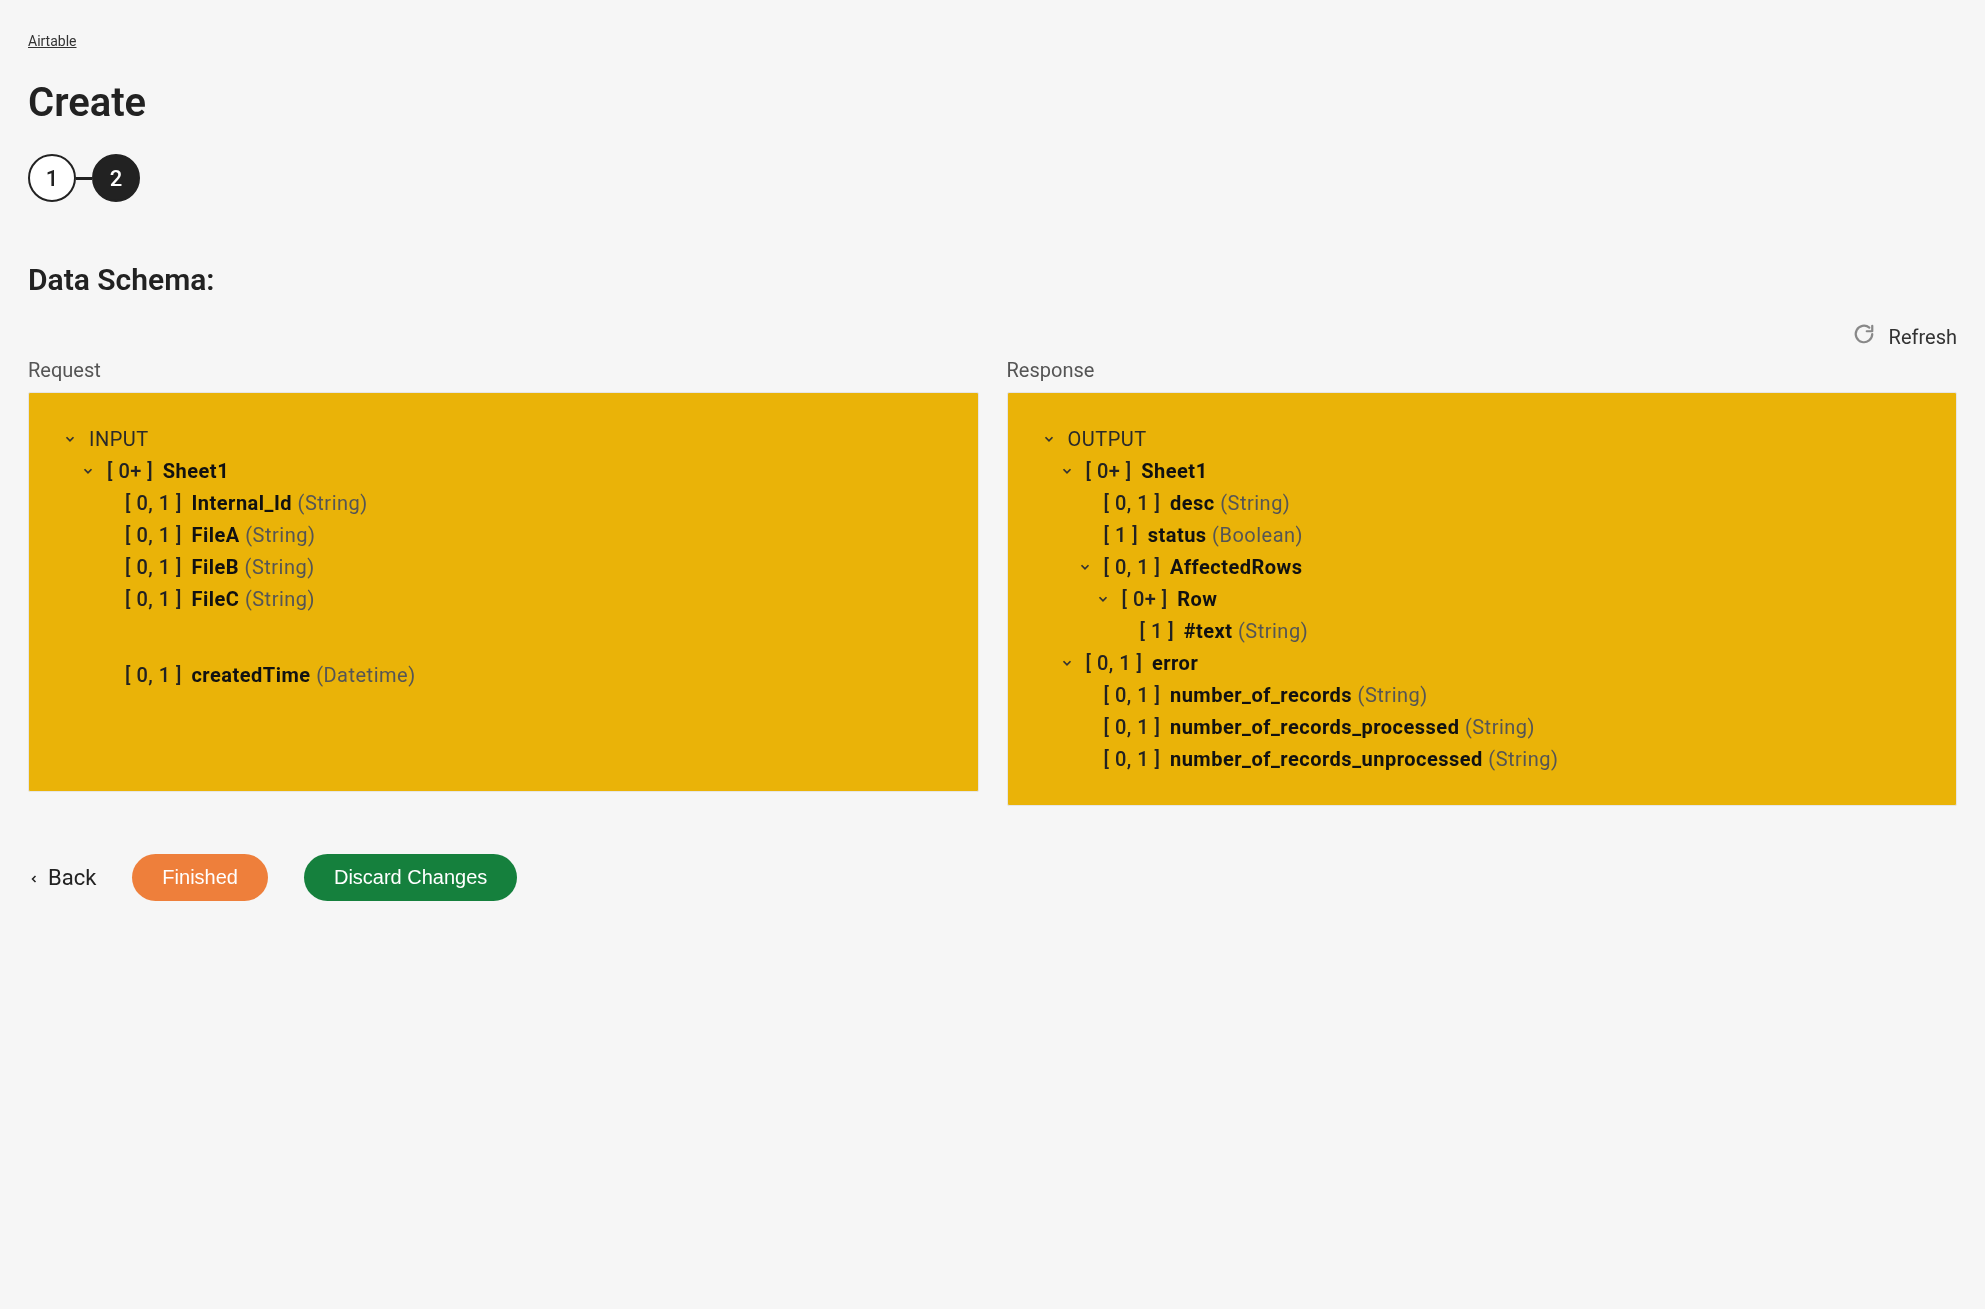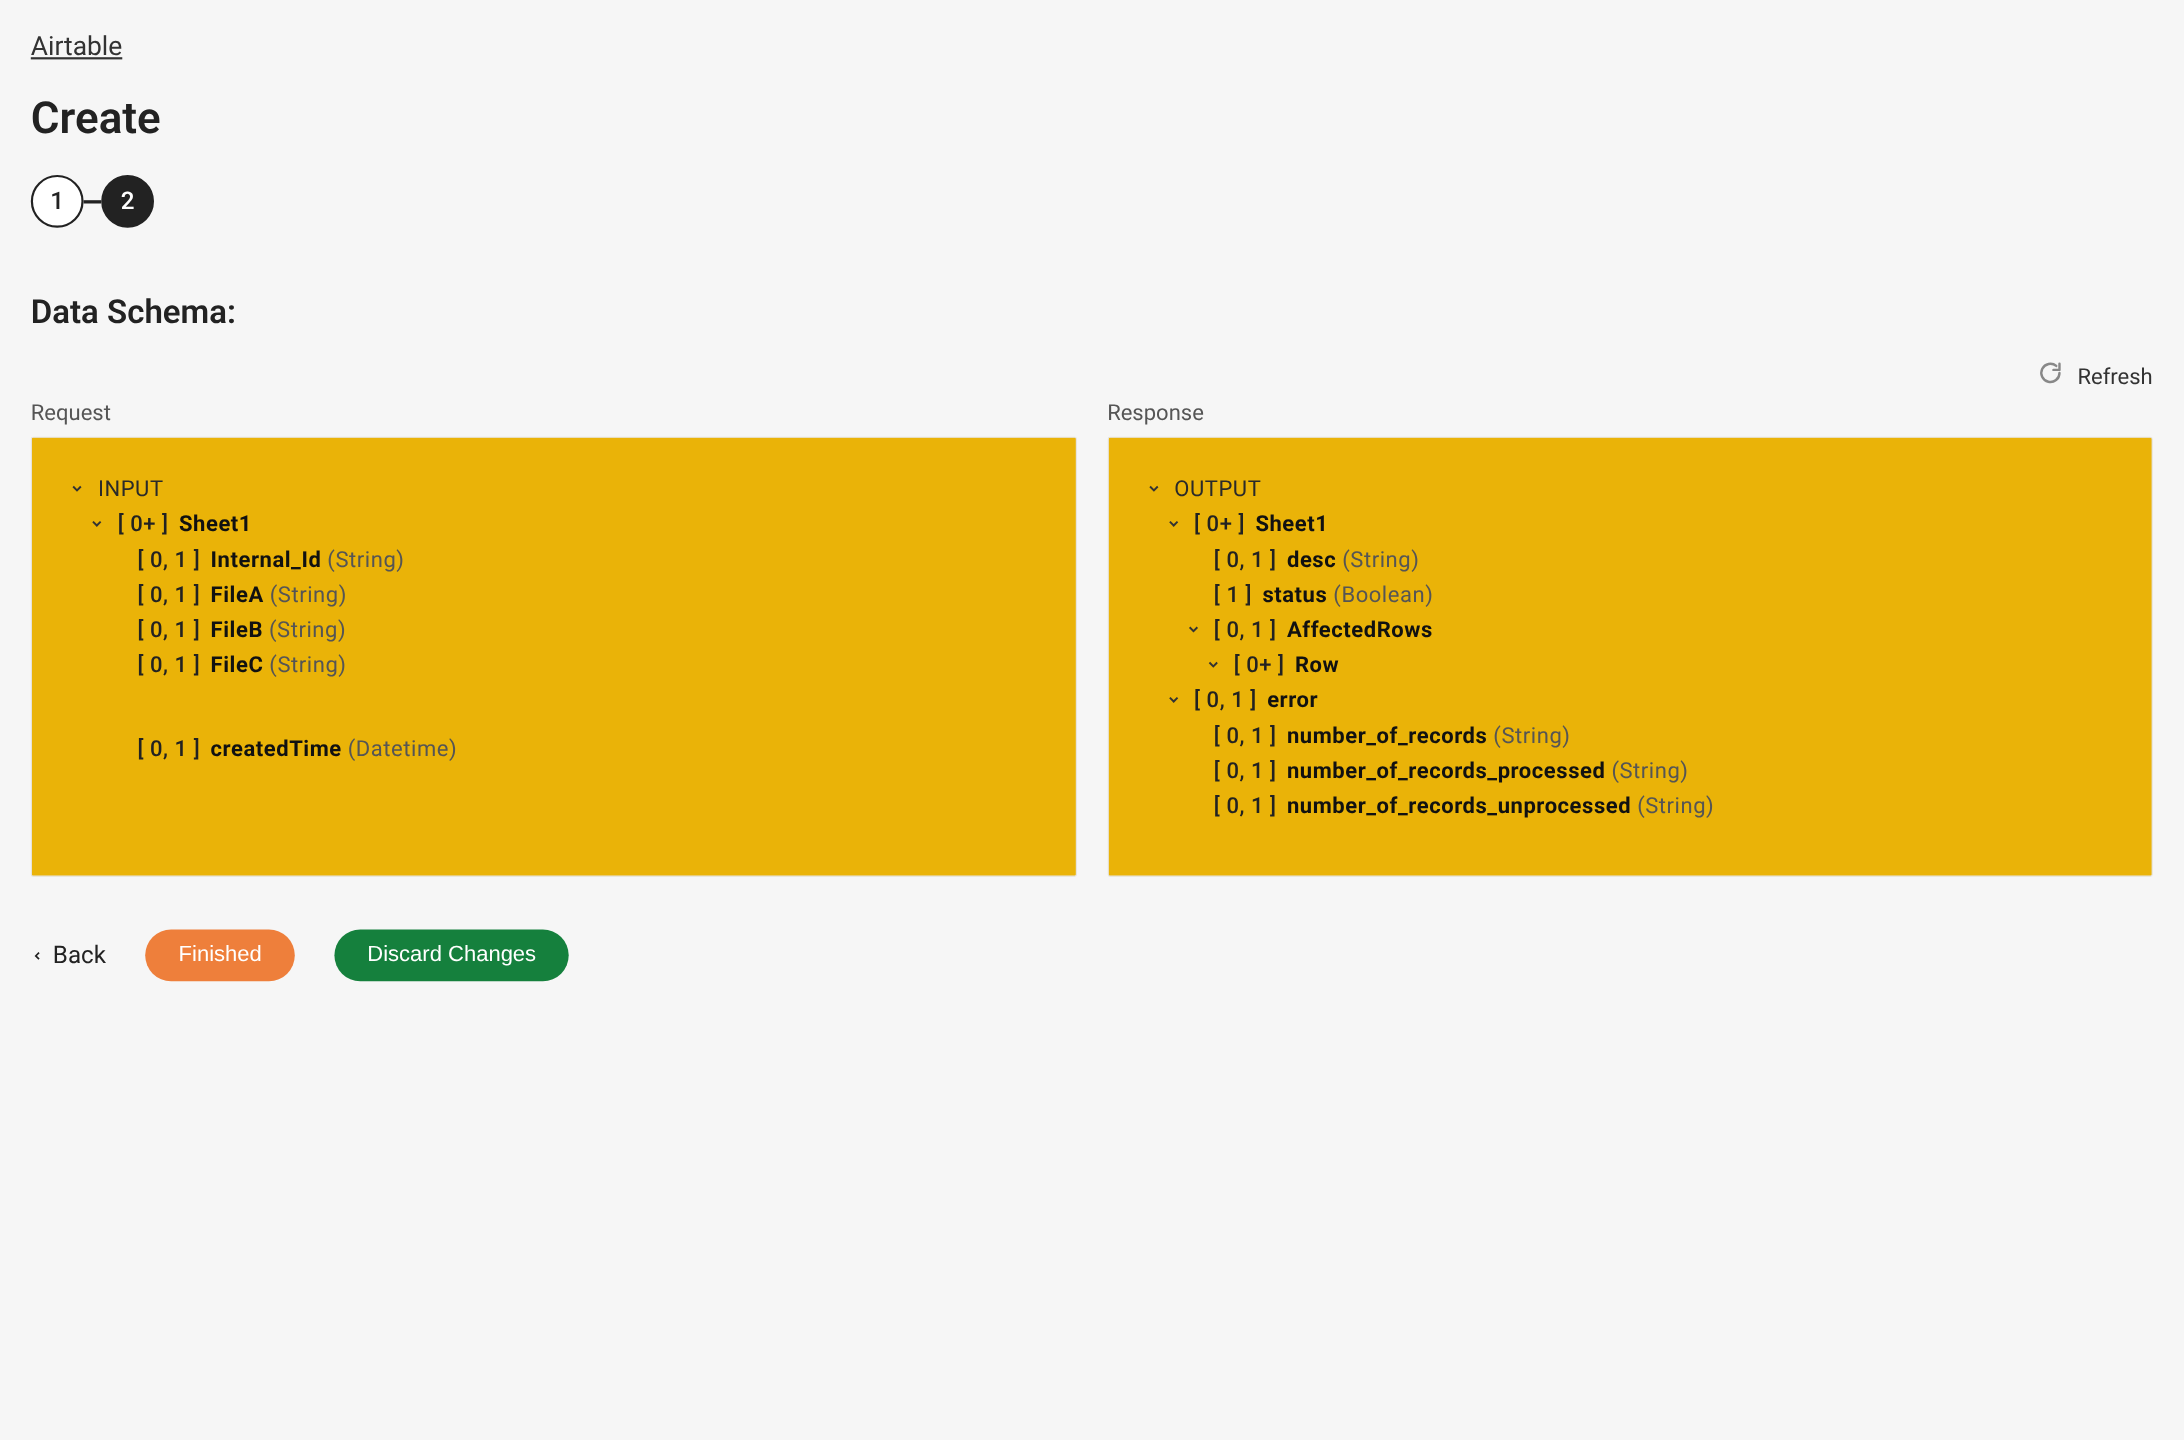--- a/index.html
+++ b/index.html
@@ -3,21 +3,21 @@
 <meta charset="utf-8">
 <style>
   * { box-sizing: border-box; margin: 0; padding: 0; }
   body {
     font-family: -apple-system, BlinkMacSystemFont, "Segoe UI", Roboto, "Helvetica Neue", Arial, sans-serif;
     background: #f6f6f6;
     color: #2a2a2a;
     padding: 28px;
     font-size: 19px;
   }
-  a.breadcrumb { color: #333; text-decoration: underline; font-size: 24px; }
+  a.breadcrumb { color: #333; text-decoration: underline; font-size: 14px; }
   h1.page-title { font-size: 40px; font-weight: 600; margin-top: 28px; color: #222; }
   .stepper { display: flex; align-items: center; margin-top: 28px; }
   .step-circle {
     width: 48px; height: 48px; border-radius: 50%;
     border: 2.5px solid #222;
     display: flex; align-items: center; justify-content: center;
     font-size: 22px; font-weight: 500; background: #fff; color: #222;
     cursor: pointer;
   }
   .step-circle.active { background: #222; color: #fff; border-color: #222; }
@@ -161,20 +161,24 @@
             <span class="node-label"><span class="cardinality">[ 0, 1 ]</span> <span class="field-name">AffectedRows</span></span>
           </div>
           <div class="tree-row" style="padding-left: 54px;">
             <span class="chevron">
               <svg width="14" height="14" viewBox="0 0 24 24" fill="none" stroke="#333" stroke-width="3">
                 <polyline points="6 9 12 15 18 9"></polyline>
               </svg>
             </span>
             <span class="node-label"><span class="cardinality">[ 0+ ]</span> <span class="field-name">Row</span></span>
           </div>
+          <div class="tree-row" style="padding-left: 72px;">
+            <span class="chevron-placeholder"></span>
+            <span class="node-label"><span class="cardinality">[ 1 ]</span> <span class="field-name">#text</span> <span class="field-type">(String)</span></span>
+          </div>
           <div class="tree-row" style="padding-left: 18px;">
             <span class="chevron">
               <svg width="14" height="14" viewBox="0 0 24 24" fill="none" stroke="#333" stroke-width="3">
                 <polyline points="6 9 12 15 18 9"></polyline>
               </svg>
             </span>
             <span class="node-label"><span class="cardinality">[ 0, 1 ]</span> <span class="field-name">error</span></span>
           </div>
           <div class="tree-row" style="padding-left: 36px;">
             <span class="chevron-placeholder"></span>

